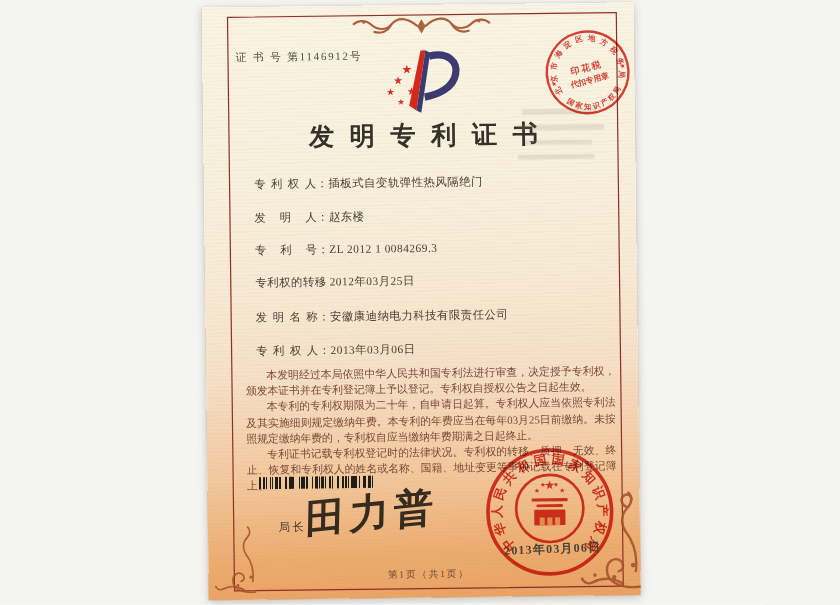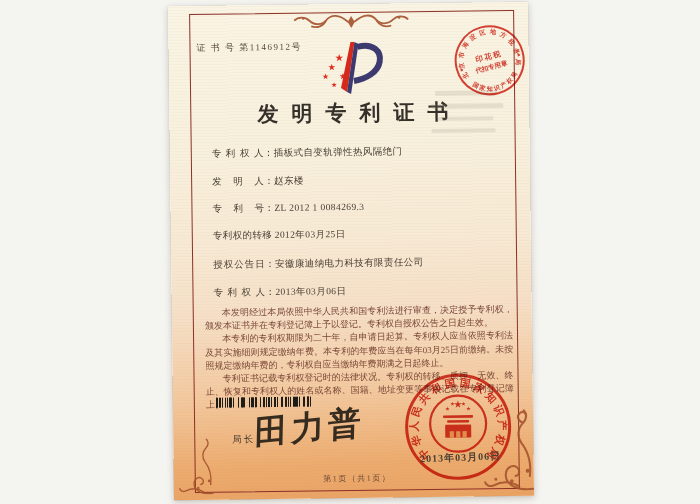--- a/index.html
+++ b/index.html
@@ -106,21 +106,21 @@
     <div class="field" style="top:170px;">
       <span class="flabel">发明人</span><span>：</span><span>赵东楼</span>
     </div>
     <div class="field" style="top:197px;">
       <span class="flabel">专利号</span><span>：</span><span>ZL 2012 1 0084269.3</span>
     </div>
     <div class="field" style="top:224px;">
       <span class="flabel">专利权的转移</span><span>：</span><span>2012年03月25日</span>
     </div>
     <div class="field" style="top:253px;">
-      <span class="flabel">授权公告日</span><span>：</span><span>安徽康迪纳电力科技有限责任公司</span>
+      <span class="flabel">发明名称</span><span>：</span><span>安徽康迪纳电力科技有限责任公司</span>
     </div>
     <div class="field" style="top:281px;">
       <span class="flabel">专利权人</span><span>：</span><span>2013年03月06日</span>
     </div>
 
     <div class="paras">
       <p>本发明经过本局依照中华人民共和国专利法进行审查，决定授予专利权，颁发本证书并在专利登记簿上予以登记。专利权自授权公告之日起生效。</p>
       <p>本专利的专利权期限为二十年，自申请日起算。专利权人应当依照专利法及其实施细则规定缴纳年费。本专利的年费应当在每年03月25日前缴纳。未按照规定缴纳年费的，专利权自应当缴纳年费期满之日起终止。</p>
       <p>专利证书记载专利权登记时的法律状况。专利权的转移、质押、无效、终止、恢复和专利权人的姓名或名称、国籍、地址变更等事项记载在专利登记簿上。</p>
     </div>

